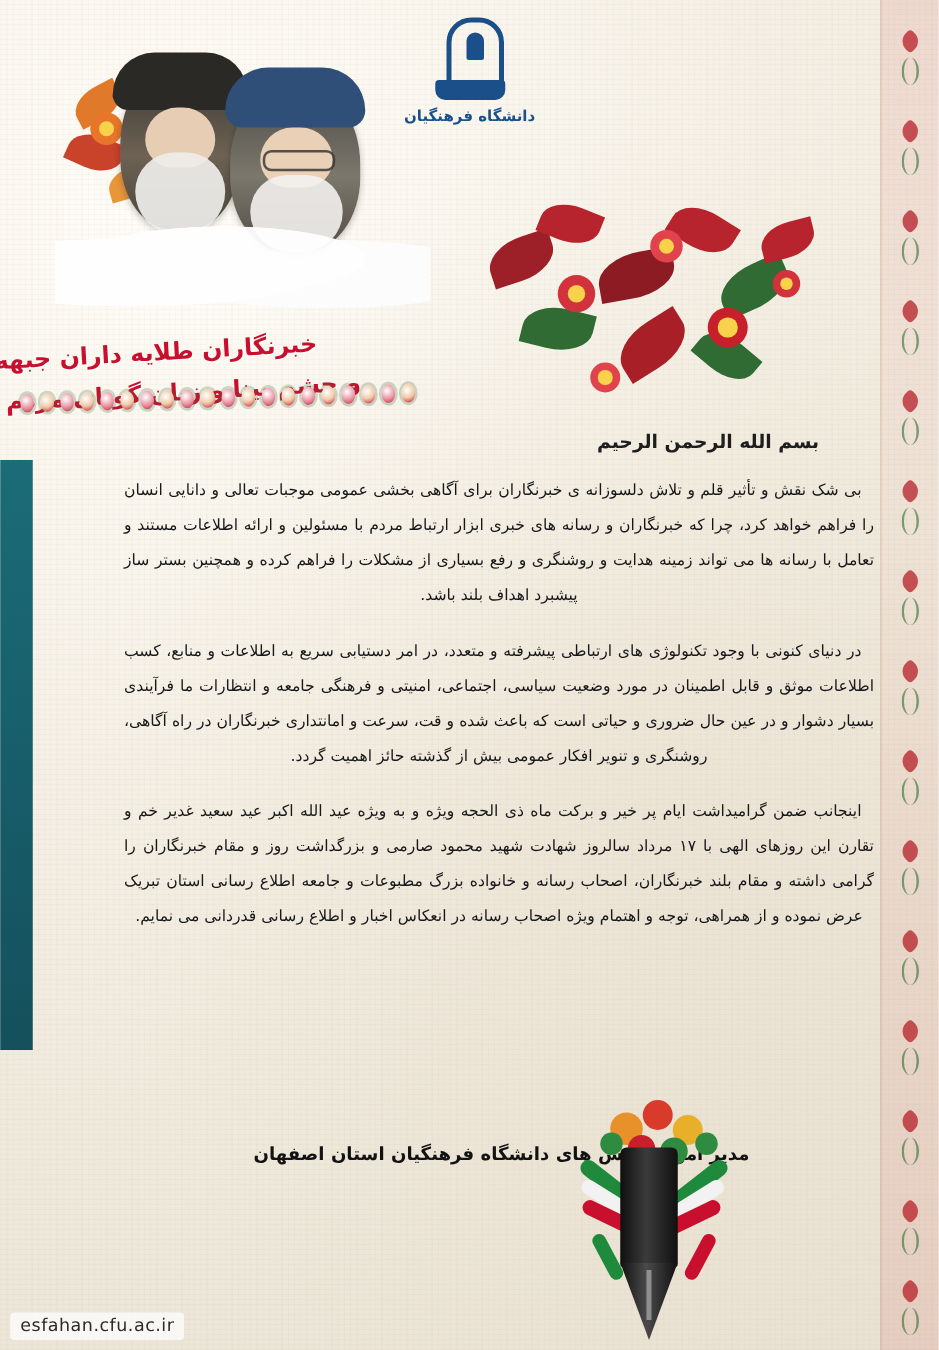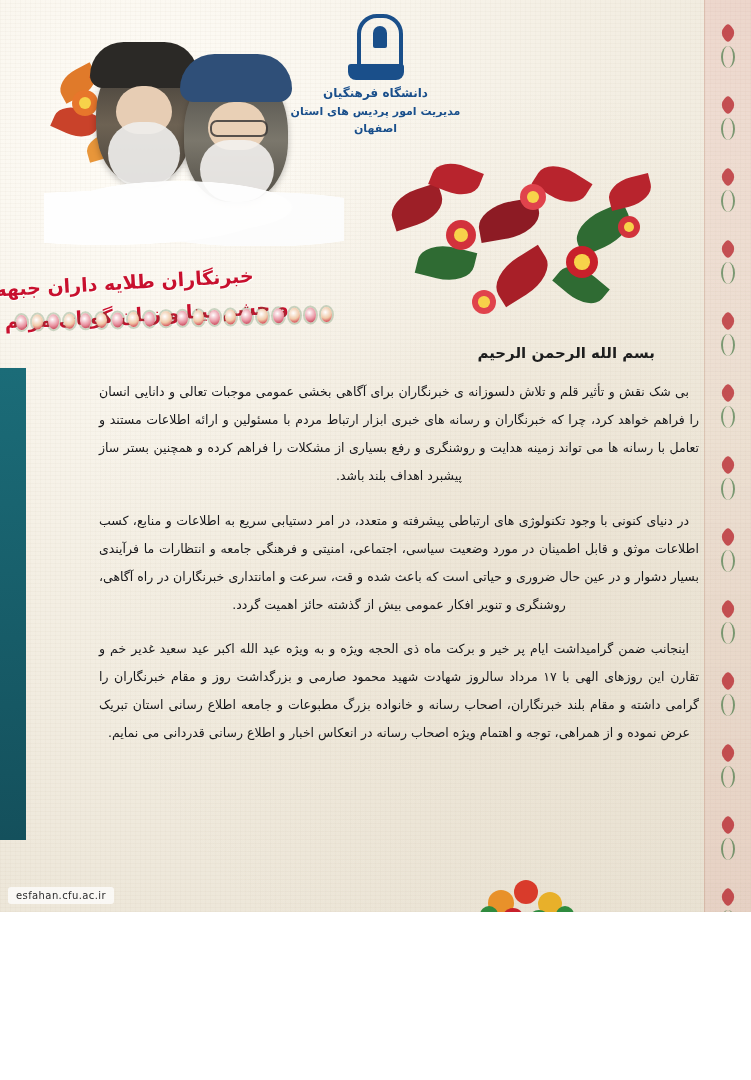--- a/index.html
+++ b/index.html
@@ -2,21 +2,21 @@
 <html lang="fa" dir="rtl"><head>
 <meta charset="utf-8">
 <style>
   html,body{margin:0;padding:0;}
   body{
     width:751px;height:1080px;overflow:hidden;
     font-family:"DejaVu Sans","Liberation Sans",sans-serif;
     background:#ffffff;
   }
   #poster{
-    position:relative;width:751px;height:912px;overflow:hidden;
+    position:relative;width:751px;height:1080px;overflow:hidden;
     background:
       radial-gradient(circle at 20% 15%, #fffdf8 0%, #f4efe4 45%, #e9e2d3 100%);
   }
   
   .texture{
     position:absolute;inset:0;
     background-image:
       repeating-linear-gradient(0deg, rgba(160,140,110,.045) 0px, rgba(160,140,110,.045) 1px, transparent 1px, transparent 4px),
       repeating-linear-gradient(90deg, rgba(160,140,110,.035) 0px, rgba(160,140,110,.035) 1px, transparent 1px, transparent 5px),
       radial-gradient(ellipse at 70% 60%, rgba(190,165,125,.12), transparent 60%);
@@ -171,21 +171,21 @@
   .ribbon span{position:absolute;display:block;border-radius:40px;}
   .rb-g{background:#1f8a3b;}
   .rb-w{background:#f2f2f2;}
   .rb-r{background:#c8102e;}
   .bouquet{position:absolute;left:28px;top:0;width:96px;height:60px;}
   .bouquet b{position:absolute;display:block;border-radius:50%;}
   
   .watermark{
     position:absolute;left:8px;bottom:8px;
     background:rgba(255,255,255,.72);
-    color:#2b2b2b;font-size:10px;padding:3px 8px;border-radius:3px;
+    color:#2b2b2b;font-size:14px;padding:3px 8px;border-radius:3px;
     letter-spacing:.4px;direction:ltr;
   }
 </style>
 </head>
 <body>
 
 <div id="poster">
 
   <div class="texture"></div>
   <div class="left-band"></div>
@@ -225,21 +225,20 @@
     <span class="flower" style="left:258px;top:66px;width:22px;height:22px;background:#d2323c;"></span>
   </div>
 
   <div class="logo">
     <div class="logo-mark">
       <div class="dome"></div>
       <div class="book"></div>
     </div>
     <div class="logo-text">
       <div>دانشگاه فرهنگیان</div>
-      <div>مدیریت امور پردیس های استان اصفهان</div>
     </div>
   </div>
 
   <div class="portraits">
     <div class="branch">
       <span class="leaf" style="left:6px;top:10px;width:40px;height:26px;background:#e07a2a;transform:rotate(-28deg);"></span>
       <span class="leaf" style="left:40px;top:0px;width:36px;height:24px;background:#d0531f;transform:rotate(18deg);"></span>
       <span class="leaf" style="left:2px;top:48px;width:44px;height:28px;background:#c9422a;transform:rotate(24deg);"></span>
       <span class="leaf" style="left:34px;top:74px;width:38px;height:24px;background:#e8963a;transform:rotate(-16deg);"></span>
       <span class="flower" style="left:20px;top:30px;width:26px;height:26px;background:#e7762b;"></span>

